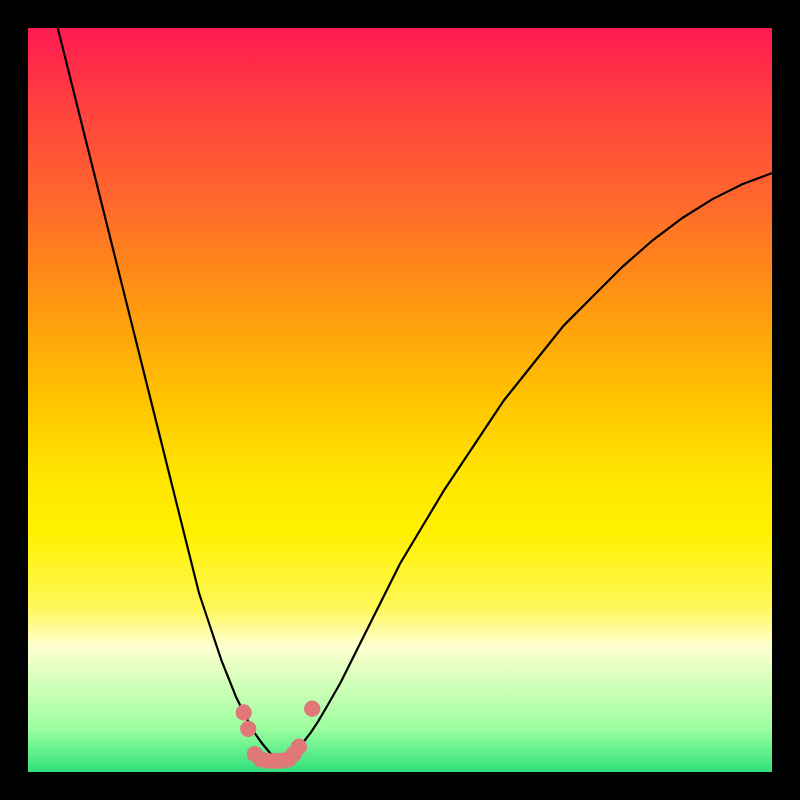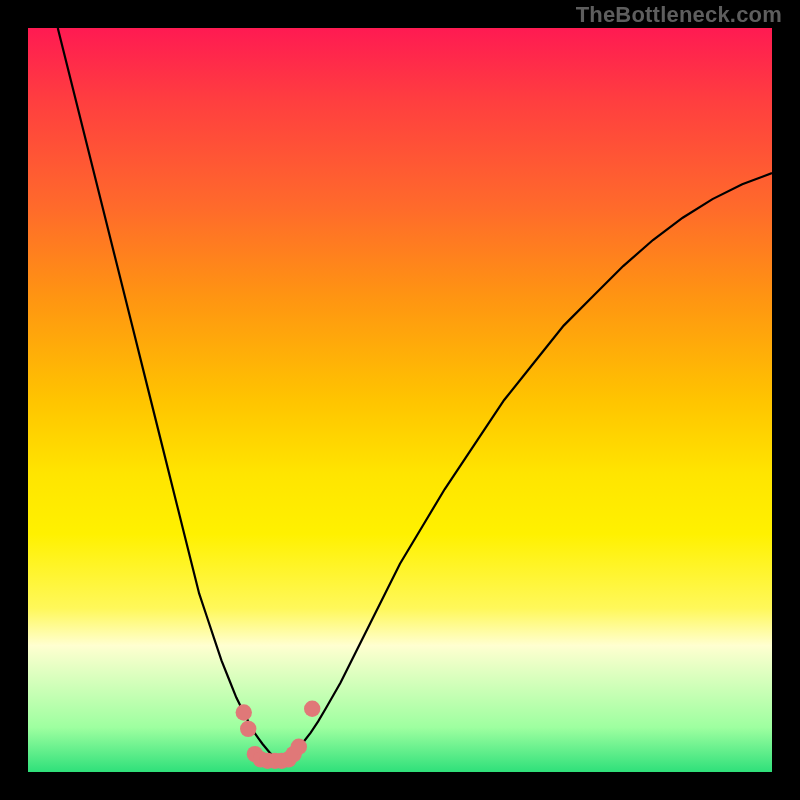--- a/index.html
+++ b/index.html
@@ -16,21 +16,20 @@
     #fff85a 78%,
     #ffffd0 83%,
     #9effa0 94%,
     #2fe07a 100%)}
   .svg-layer{position:absolute;inset:0}
   .watermark{position:absolute;top:2px;right:18px;font:700 22px Arial,Helvetica,sans-serif;color:#5e5e5e;letter-spacing:.2px}
 </style>
 </head>
 <body>
 <div class="stage">
-  <div class="watermark">TheBottleneck.com</div>
   <div class="plot">
     <div class="grad"></div>
     <svg class="svg-layer" viewBox="0 0 744 744" preserveAspectRatio="none">
       <path id="curve-left" fill="none" stroke="#000000" stroke-width="2.2" d="M29.76 0.00 L44.64 59.52 L59.52 119.04 L74.40 178.56 L89.28 238.08 L104.16 297.60 L119.04 357.12 L133.92 416.64 L148.80 476.16 L156.24 505.92 L163.68 535.68 L171.12 565.44 L178.56 587.76 L186.00 610.08 L193.44 632.40 L200.88 651.00 L208.32 669.60 L215.76 684.48 L223.20 699.36 L226.92 705.31 L230.64 710.52 L234.36 715.73 L238.08 720.19 L241.80 724.66 L245.52 728.38 L249.24 731.35 "></path>
       <path id="curve-right" fill="none" stroke="#000000" stroke-width="2.2" d="M252.96 732.84 L256.68 731.35 L260.40 729.12 L264.12 726.14 L267.84 722.42 L275.28 714.24 L282.72 704.57 L290.16 693.41 L297.60 680.76 L312.48 654.72 L327.36 624.96 L342.24 595.20 L357.12 565.44 L372.00 535.68 L394.32 498.48 L416.64 461.28 L446.40 416.64 L476.16 372.00 L505.92 334.80 L535.68 297.60 L565.44 267.84 L595.20 238.08 L624.96 212.04 L654.72 189.72 L684.48 171.12 L714.24 156.24 L744.00 145.08 "></path>
       <g id="markers">
           <circle cx="215.76" cy="684.48" r="8.18" fill="#e07878"></circle>
           <circle cx="220.22" cy="700.85" r="8.18" fill="#e07878"></circle>
           <circle cx="226.92" cy="726.14" r="8.18" fill="#e07878"></circle>
           <circle cx="232.87" cy="731.35" r="8.18" fill="#e07878"></circle>

